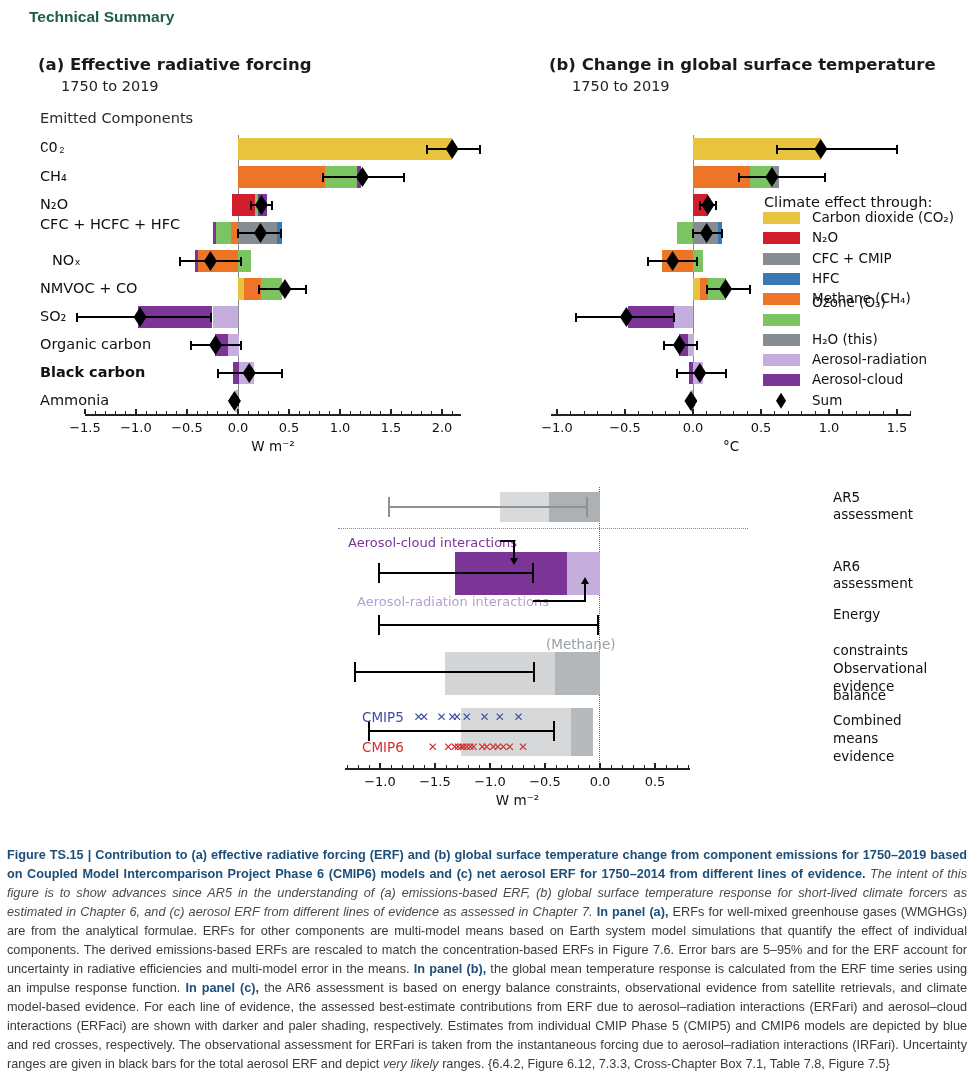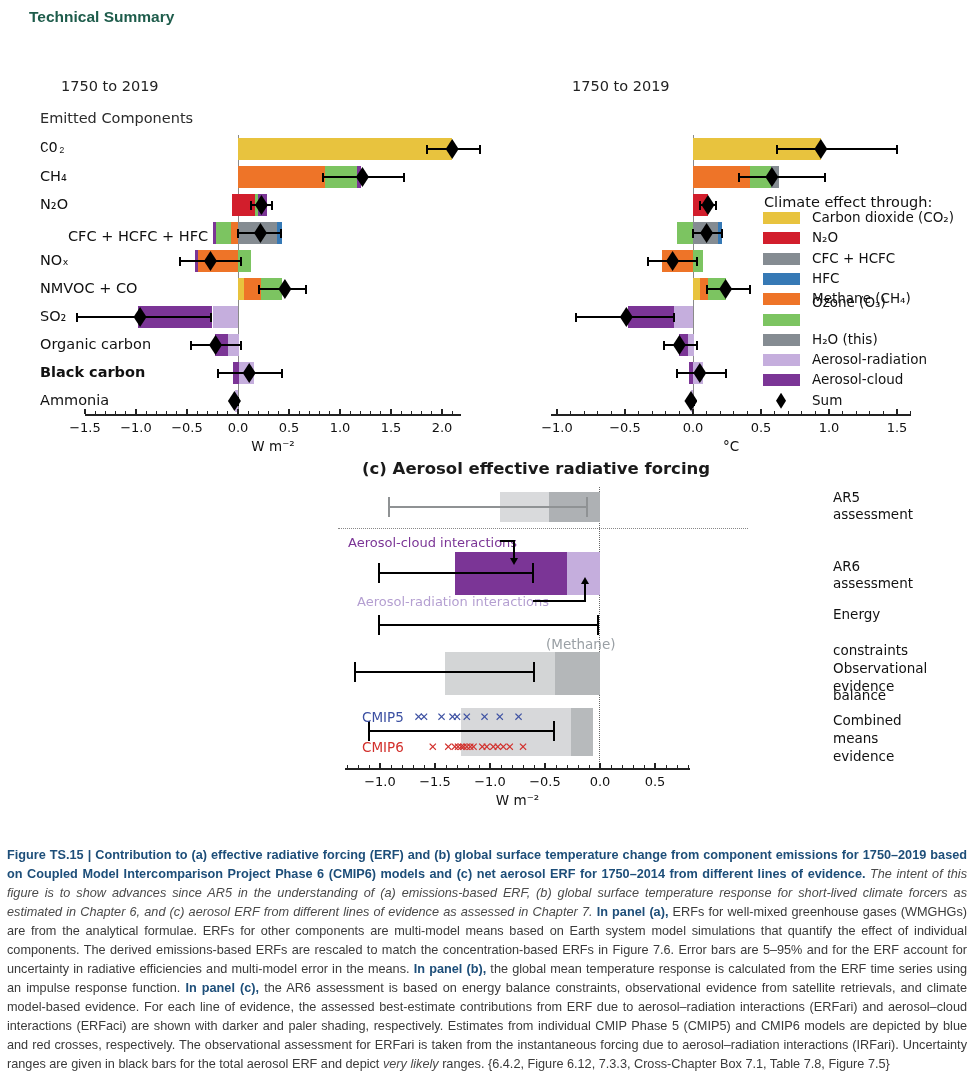--- a/index.html
+++ b/index.html
@@ -41,26 +41,27 @@
     font-family:"Liberation Sans",sans-serif;font-size:12.7px;line-height:19px;color:#3a3a3a;}
   .cap-b{font-weight:bold;color:#1d4e79;}
   .cap-i{font-style:italic;color:#4a4a4a;}
 </style>
 </head>
 <body>
 
 <div id="fig">
   <div class="t doc-title">Technical Summary</div>
 
+  <div class="t pa-title">(a) Effective radiative forcing</div>
   <div class="t pa-sub">1750 to 2019</div>
   <div class="t pa-group">Emitted Components</div>
 
+  <div class="t pb-title">(b) Change in global surface temperature</div>
   <div class="t pb-sub">1750 to 2019</div>
 
-  <div class="t pc-title">(c) Aerosol effective radiative forcing</div>
 
   <div class="layer" id="chart-a">
       <div class="zline" style="left: 238px; top: 135px; height: 279px;"></div>
       <div class="rowlab" style="left: 40px; top: 140px; font-family: Liberation Mono, monospace;">CO₂</div>
       <div class="bar" style="left: 238px; top: 138px; width: 214.2px; height: 22px; background: rgb(232, 195, 62);"></div>
       <div class="whg" style="left: 426.7px; top: 148px; width: 53.04px; height: 2px; background: rgb(0, 0, 0);"></div>
       <div class="whg" style="left: 425.7px; top: 144.5px; width: 2px; height: 9px; background: rgb(0, 0, 0);"></div>
       <div class="whg" style="left: 478.74px; top: 144.5px; width: 2px; height: 9px; background: rgb(0, 0, 0);"></div>
       <div class="diamond" style="left: 445.7px; top: 139px; width: 13px; height: 20px;"></div>
       <div class="rowlab" style="left: 40px; top: 168px;">CH₄</div>
@@ -72,31 +73,31 @@
       <div class="whg" style="left: 403.26px; top: 172.5px; width: 2px; height: 9px; background: rgb(0, 0, 0);"></div>
       <div class="diamond" style="left: 355.94px; top: 167px; width: 13px; height: 20px;"></div>
       <div class="rowlab" style="left: 40px; top: 196px;">N₂O</div>
       <div class="bar" style="left: 231.88px; top: 194px; width: 23.46px; height: 22px; background: rgb(210, 30, 44);"></div>
       <div class="bar" style="left: 255.34px; top: 194px; width: 3.06px; height: 22px; background: rgb(124, 196, 97);"></div>
       <div class="bar" style="left: 258.4px; top: 194px; width: 8.16px; height: 22px; background: rgb(123, 53, 150);"></div>
       <div class="whg" style="left: 251.26px; top: 204px; width: 20.4px; height: 2px; background: rgb(0, 0, 0);"></div>
       <div class="whg" style="left: 250.26px; top: 200.5px; width: 2px; height: 9px; background: rgb(0, 0, 0);"></div>
       <div class="whg" style="left: 270.66px; top: 200.5px; width: 2px; height: 9px; background: rgb(0, 0, 0);"></div>
       <div class="diamond" style="left: 254.96px; top: 195px; width: 13px; height: 20px;"></div>
-      <div class="rowlab" style="left: 40px; top: 228px; margin-left: 28px;">CFC + HCFC + HFC</div>
+      <div class="rowlab" style="left: 40px; top: 216px;">CFC + HCFC + HFC</div>
       <div class="bar" style="left: 212.5px; top: 222px; width: 3.06px; height: 22px; background: rgb(123, 53, 150);"></div>
       <div class="bar" style="left: 215.56px; top: 222px; width: 15.3px; height: 22px; background: rgb(124, 196, 97);"></div>
       <div class="bar" style="left: 230.86px; top: 222px; width: 7.14px; height: 22px; background: rgb(238, 116, 40);"></div>
       <div class="bar" style="left: 238px; top: 222px; width: 38.76px; height: 22px; background: rgb(133, 140, 146);"></div>
       <div class="bar" style="left: 276.76px; top: 222px; width: 5.1px; height: 22px; background: rgb(54, 121, 181);"></div>
       <div class="whg" style="left: 238px; top: 232px; width: 42.84px; height: 2px; background: rgb(0, 0, 0);"></div>
       <div class="whg" style="left: 237px; top: 228.5px; width: 2px; height: 9px; background: rgb(0, 0, 0);"></div>
       <div class="whg" style="left: 279.84px; top: 228.5px; width: 2px; height: 9px; background: rgb(0, 0, 0);"></div>
       <div class="diamond" style="left: 253.94px; top: 223px; width: 13px; height: 20px;"></div>
-      <div class="rowlab" style="left: 40px; top: 252px;">NOₓ</div>
+      <div class="rowlab" style="left: 52px; top: 252px;">NOₓ</div>
       <div class="bar" style="left: 195.16px; top: 250px; width: 3.06px; height: 22px; background: rgb(123, 53, 150);"></div>
       <div class="bar" style="left: 198.22px; top: 250px; width: 39.78px; height: 22px; background: rgb(238, 116, 40);"></div>
       <div class="bar" style="left: 238px; top: 250px; width: 13.26px; height: 22px; background: rgb(124, 196, 97);"></div>
       <div class="whg" style="left: 179.86px; top: 260px; width: 61.2px; height: 2px; background: rgb(0, 0, 0);"></div>
       <div class="whg" style="left: 178.86px; top: 256.5px; width: 2px; height: 9px; background: rgb(0, 0, 0);"></div>
       <div class="whg" style="left: 240.06px; top: 256.5px; width: 2px; height: 9px; background: rgb(0, 0, 0);"></div>
       <div class="diamond" style="left: 203.96px; top: 251px; width: 13px; height: 20px;"></div>
       <div class="rowlab" style="left: 40px; top: 280px;">NMVOC + CO</div>
       <div class="bar" style="left: 238px; top: 278px; width: 6.12px; height: 22px; background: rgb(232, 195, 62);"></div>
       <div class="bar" style="left: 244.12px; top: 278px; width: 17.34px; height: 22px; background: rgb(238, 116, 40);"></div>
@@ -278,21 +279,21 @@
       <div class="tick" style="left: 910.1px; top: 411px; width: 1px; height: 3px;"></div>
       <div class="axtitle" style="left: 731px; top: 438px;">°C</div>
     </div>
   <div class="layer" id="legend">
     <div class="legend-title">Climate effect through:</div>
   <div class="leg-sw" style="left: 763px; top: 212px; background: rgb(232, 195, 62);"></div>
       <div class="leg-lab" style="left: 812px; top: 209px;">Carbon dioxide (CO₂)</div>
       <div class="leg-sw" style="left: 763px; top: 232.3px; background: rgb(210, 30, 44);"></div>
       <div class="leg-lab" style="left: 812px; top: 229.3px;">N₂O</div>
       <div class="leg-sw" style="left: 763px; top: 252.6px; background: rgb(133, 140, 146);"></div>
-      <div class="leg-lab" style="left: 812px; top: 249.6px;">CFC + HCFC</div>
+      <div class="leg-lab" style="left: 812px; top: 249.6px;">CFC + CMIP</div>
       <div class="leg-sw" style="left: 763px; top: 272.9px; background: rgb(54, 121, 181);"></div>
       <div class="leg-lab" style="left: 812px; top: 269.9px;">HFC</div>
       <div class="leg-sw" style="left: 763px; top: 293.2px; background: rgb(238, 116, 40);"></div>
       <div class="leg-lab" style="left: 812px; top: 290.2px;">Methane (CH₄)</div>
       <div class="leg-sw" style="left: 763px; top: 313.5px; background: rgb(124, 196, 97);"></div>
       <div class="leg-lab" style="left: 812px; top: 294px; text-align: right;">Ozone (O₃)</div>
       <div class="leg-sw" style="left: 763px; top: 333.8px; background: rgb(133, 140, 146);"></div>
       <div class="leg-lab" style="left: 812px; top: 330.8px;">H₂O (this)</div>
       <div class="leg-sw" style="left: 763px; top: 354.1px; background: rgb(197, 174, 221);"></div>
       <div class="leg-lab" style="left: 812px; top: 351.1px;">Aerosol-radiation</div>

